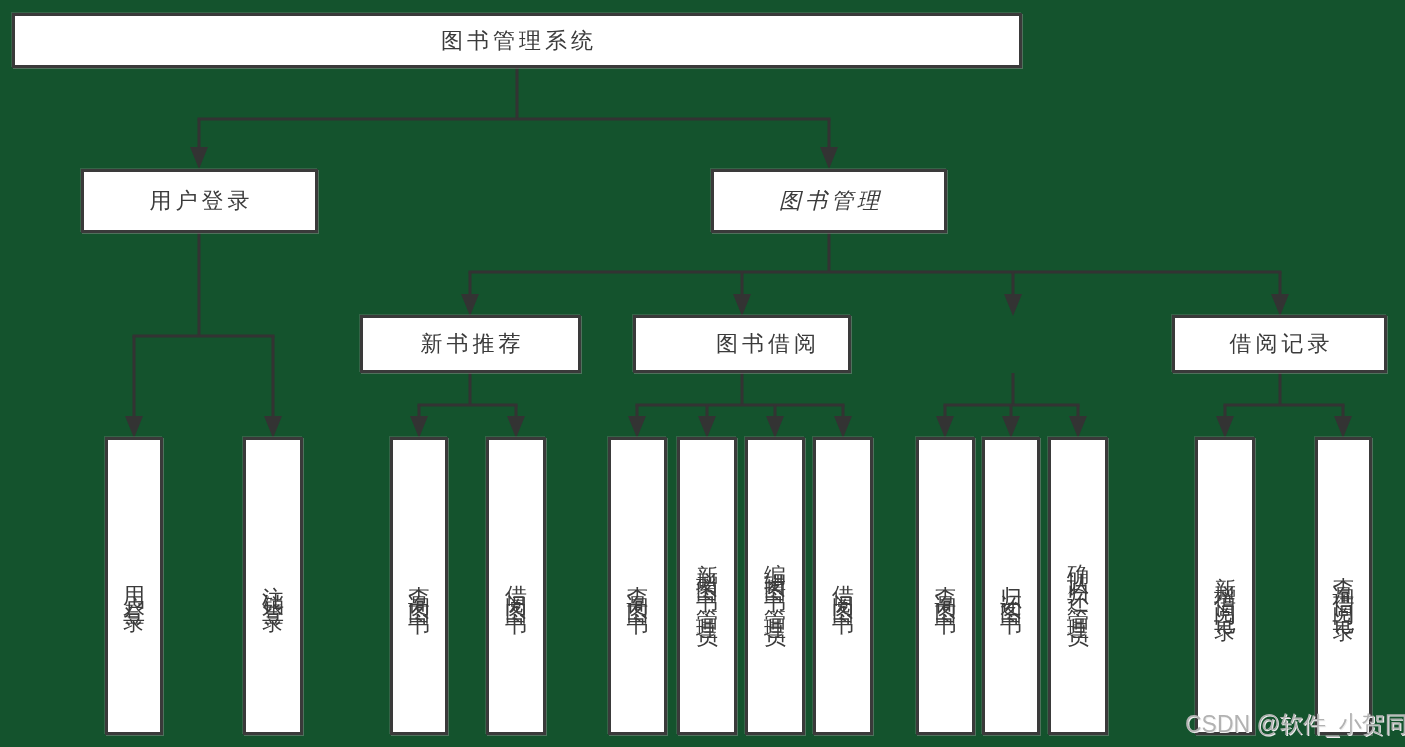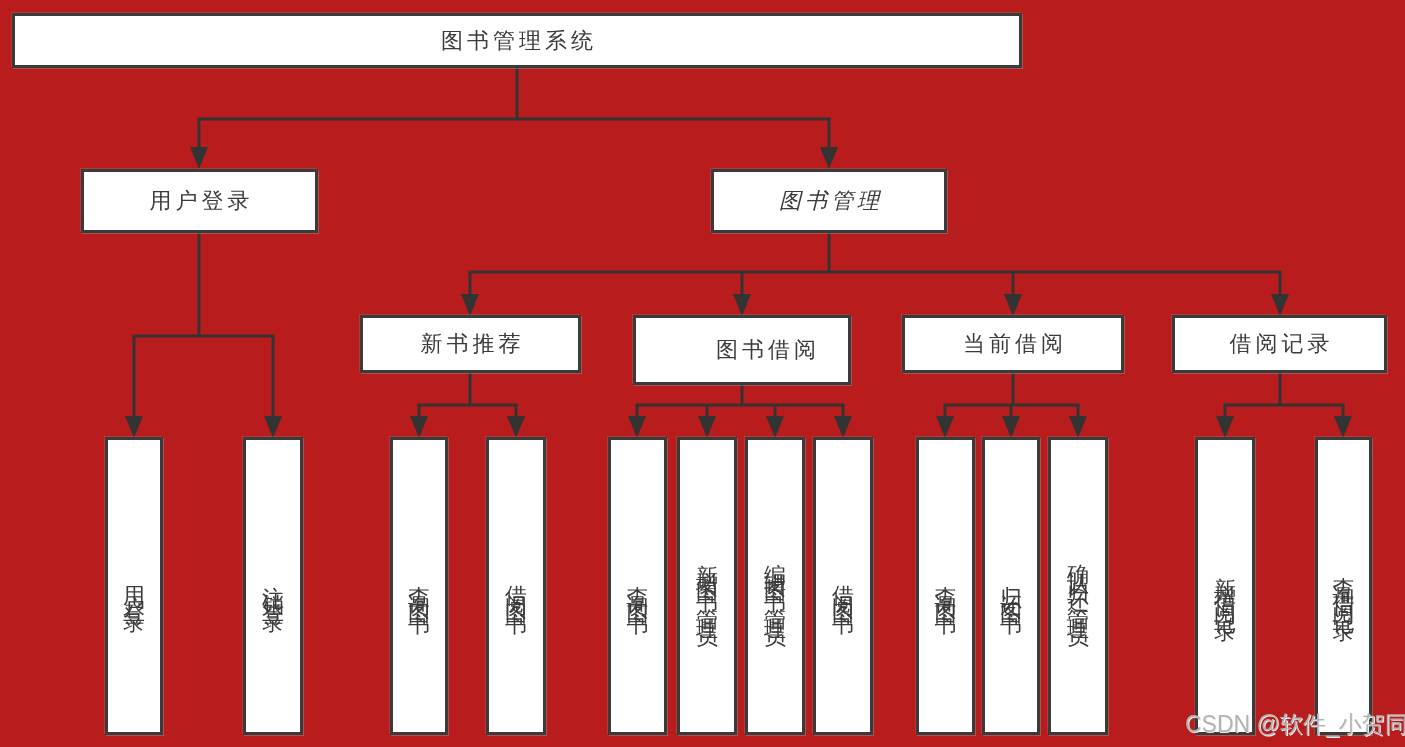--- a/index.html
+++ b/index.html
@@ -1,20 +1,20 @@
 <!DOCTYPE html>
 <html><head>
 <meta charset="utf-8">
 <style>
   html, body { margin: 0; padding: 0; background: #ffffff; }
   .stage {
     position: relative;
     width: 1405px;
     height: 747px;
-    background: #b91c1c;
+    background: #14532d;
     font-family: "Liberation Sans", "DejaVu Sans", sans-serif;
     color: #3b3b3b;
     overflow: hidden;
   }
   .wires {
     position: absolute;
     left: 0; top: 0;
     width: 1405px; height: 747px;
   }
   .wires path { stroke: #333333; stroke-width: 3; fill: none; }
@@ -131,22 +131,21 @@
       <polygon points="1334,416 1352,416 1343,438"></polygon>
     </g>
   </svg>
 
   <div class="node node--h" style="left:12px; top:13px; width:1010px; height:55px;">图书管理系统</div>
 
   <div class="node node--h" style="left:81px; top:169px; width:237px; height:64px;">用户登录</div>
   <div class="node node--h" style="left:711px; top:169px; width:236px; height:64px;font-style:italic;">图书管理</div>
 
   <div class="node node--h" style="left:360px; top:315px; width:221px; height:58px;">新书推荐</div>
-  <div class="node node--h" style="left:633px; top:315px; width:218px; height:70px;padding-left:48px;">图书借阅</div>
-  <div class="node node--h" style="left:902px; top:315px; width:222px; height:58px;">当前借阅</div>
+  <div class="node node--h" style="left:633px; top:315px; width:218px; height:58px;padding-left:48px;">图书借阅</div>
   <div class="node node--h" style="left:1172px; top:315px; width:215px; height:58px;">借阅记录</div>
 
   <div class="node node--leaf" style="left:105px; top:437px; width:58px; height:298px;">
       <span>用户登录</span>
     </div>
   <div class="node node--leaf" style="left:243px; top:437px; width:60px; height:298px;">
       <span>注销登录</span>
     </div>
 
   <div class="node node--leaf" style="left:390px; top:437px; width:58px; height:298px;">

